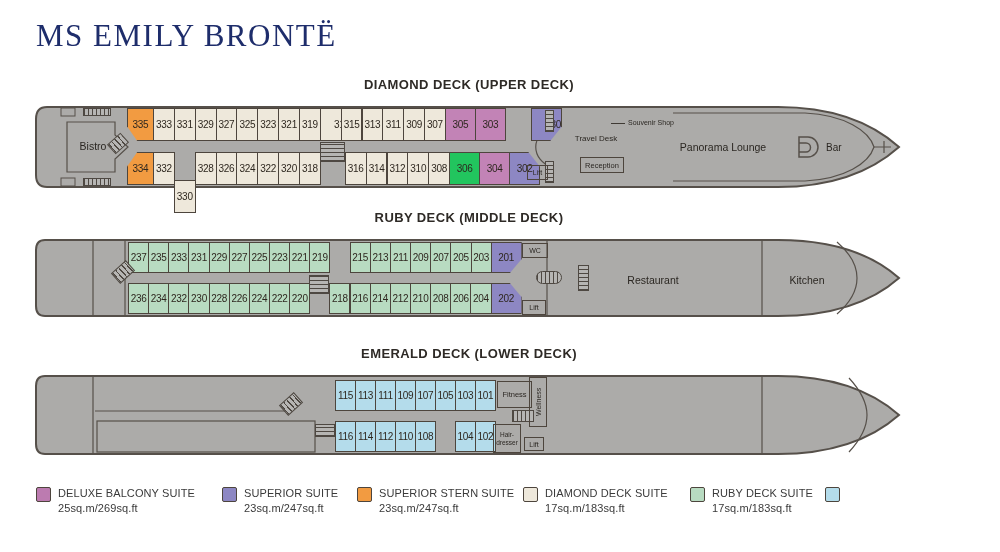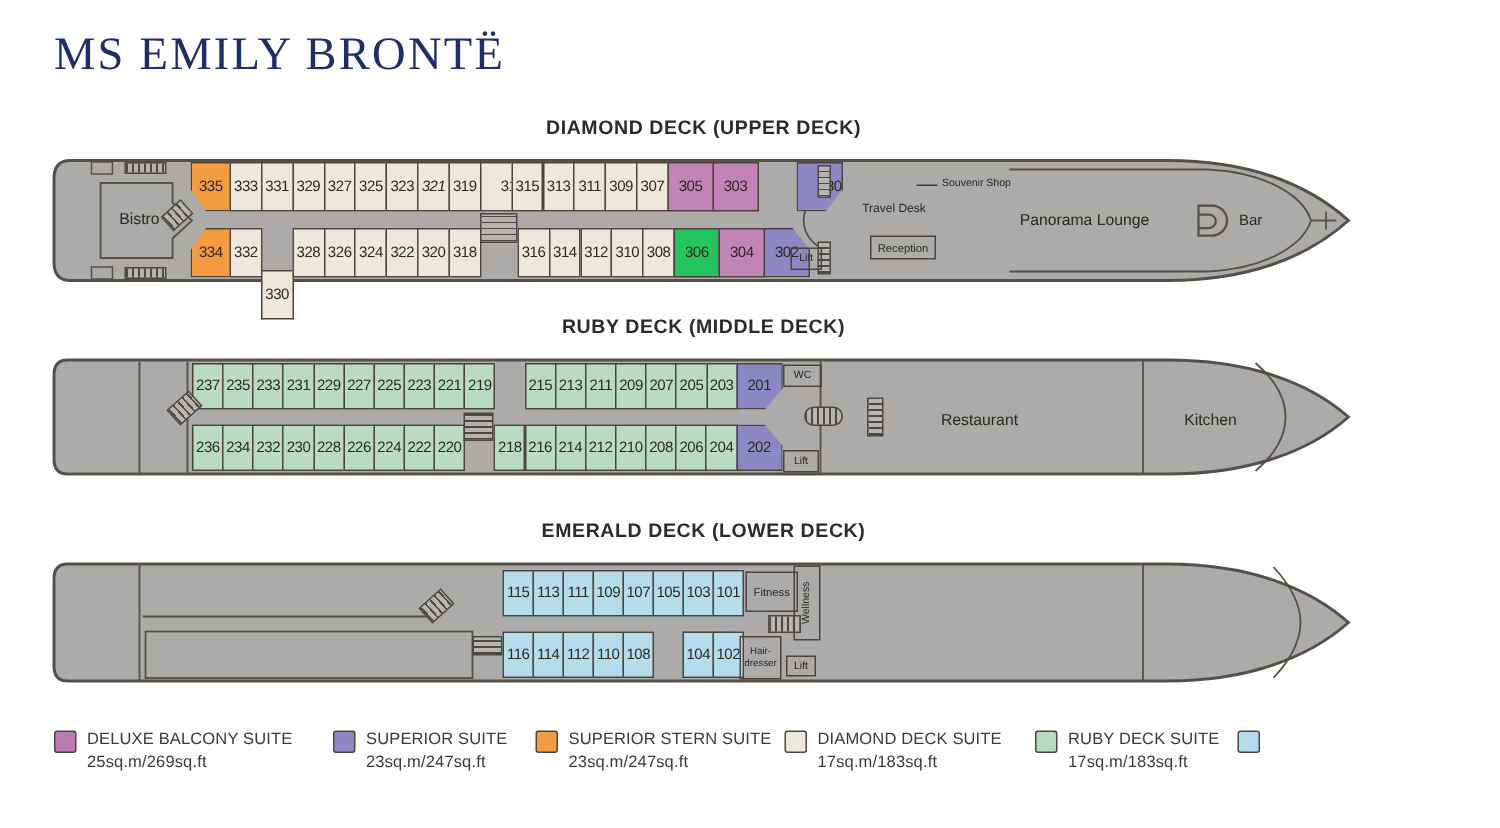--- a/index.html
+++ b/index.html
@@ -55,21 +55,21 @@
     <path d="M 766,33 h 9 a 10,10 0 0 1 0,20 h -9 Z M 766,39 h 7 a 4.5,4.5 0 0 1 0,9 h -7" fill="none" stroke="#56504a" stroke-width="1.5"></path>
   </svg>
   <div class="cabins">
       <div class="cabin ch-bl" style="background: rgb(242, 155, 65); left: 94px; top: 4px; width: 27px; height: 33px;">335</div>
       <div class="cabin" style="background: rgb(238, 232, 219); left: 120px; top: 4px; width: 21.85px; height: 33px;">333</div>
       <div class="cabin" style="background: rgb(238, 232, 219); left: 140.85px; top: 4px; width: 21.85px; height: 33px;">331</div>
       <div class="cabin" style="background: rgb(238, 232, 219); left: 161.7px; top: 4px; width: 21.85px; height: 33px;">329</div>
       <div class="cabin" style="background: rgb(238, 232, 219); left: 182.55px; top: 4px; width: 21.85px; height: 33px;">327</div>
       <div class="cabin" style="background: rgb(238, 232, 219); left: 203.4px; top: 4px; width: 21.85px; height: 33px;">325</div>
       <div class="cabin" style="background: rgb(238, 232, 219); left: 224.25px; top: 4px; width: 21.85px; height: 33px;">323</div>
-      <div class="cabin" style="background: rgb(238, 232, 219); left: 245.1px; top: 4px; width: 21.85px; height: 33px; font-style: italic;">321</div>
+      <div class="cabin" style="background: rgb(238, 232, 219); left: 245.1px; top: 4px; width: 21.85px; height: 33px;">321</div>
       <div class="cabin" style="background: rgb(238, 232, 219); left: 265.95px; top: 4px; width: 21.85px; height: 33px;">319</div>
       <div class="cabin" style="background: rgb(238, 232, 219); left: 286.8px; top: 4px; width: 44px; height: 33px;">317</div>
       <div class="cabin" style="background: rgb(238, 232, 219); left: 307.65px; top: 4px; width: 21.85px; height: 33px;">315</div>
       <div class="cabin" style="background: rgb(238, 232, 219); left: 328.5px; top: 4px; width: 21.85px; height: 33px;">313</div>
       <div class="cabin" style="background: rgb(238, 232, 219); left: 349.35px; top: 4px; width: 21.85px; height: 33px;">311</div>
       <div class="cabin" style="background: rgb(238, 232, 219); left: 370.2px; top: 4px; width: 21.85px; height: 33px;">309</div>
       <div class="cabin" style="background: rgb(238, 232, 219); left: 391.05px; top: 4px; width: 21.85px; height: 33px;">307</div>
       <div class="cabin" style="background: rgb(194, 131, 182); left: 411.9px; top: 4px; width: 31px; height: 33px;">305</div>
       <div class="cabin" style="background: rgb(194, 131, 182); left: 441.9px; top: 4px; width: 31px; height: 33px;">303</div>
       <div class="cabin ch-br" style="background: rgb(141, 135, 195); left: 498px; top: 4px; width: 31px; height: 33px; padding-left: 24px;">301</div>

